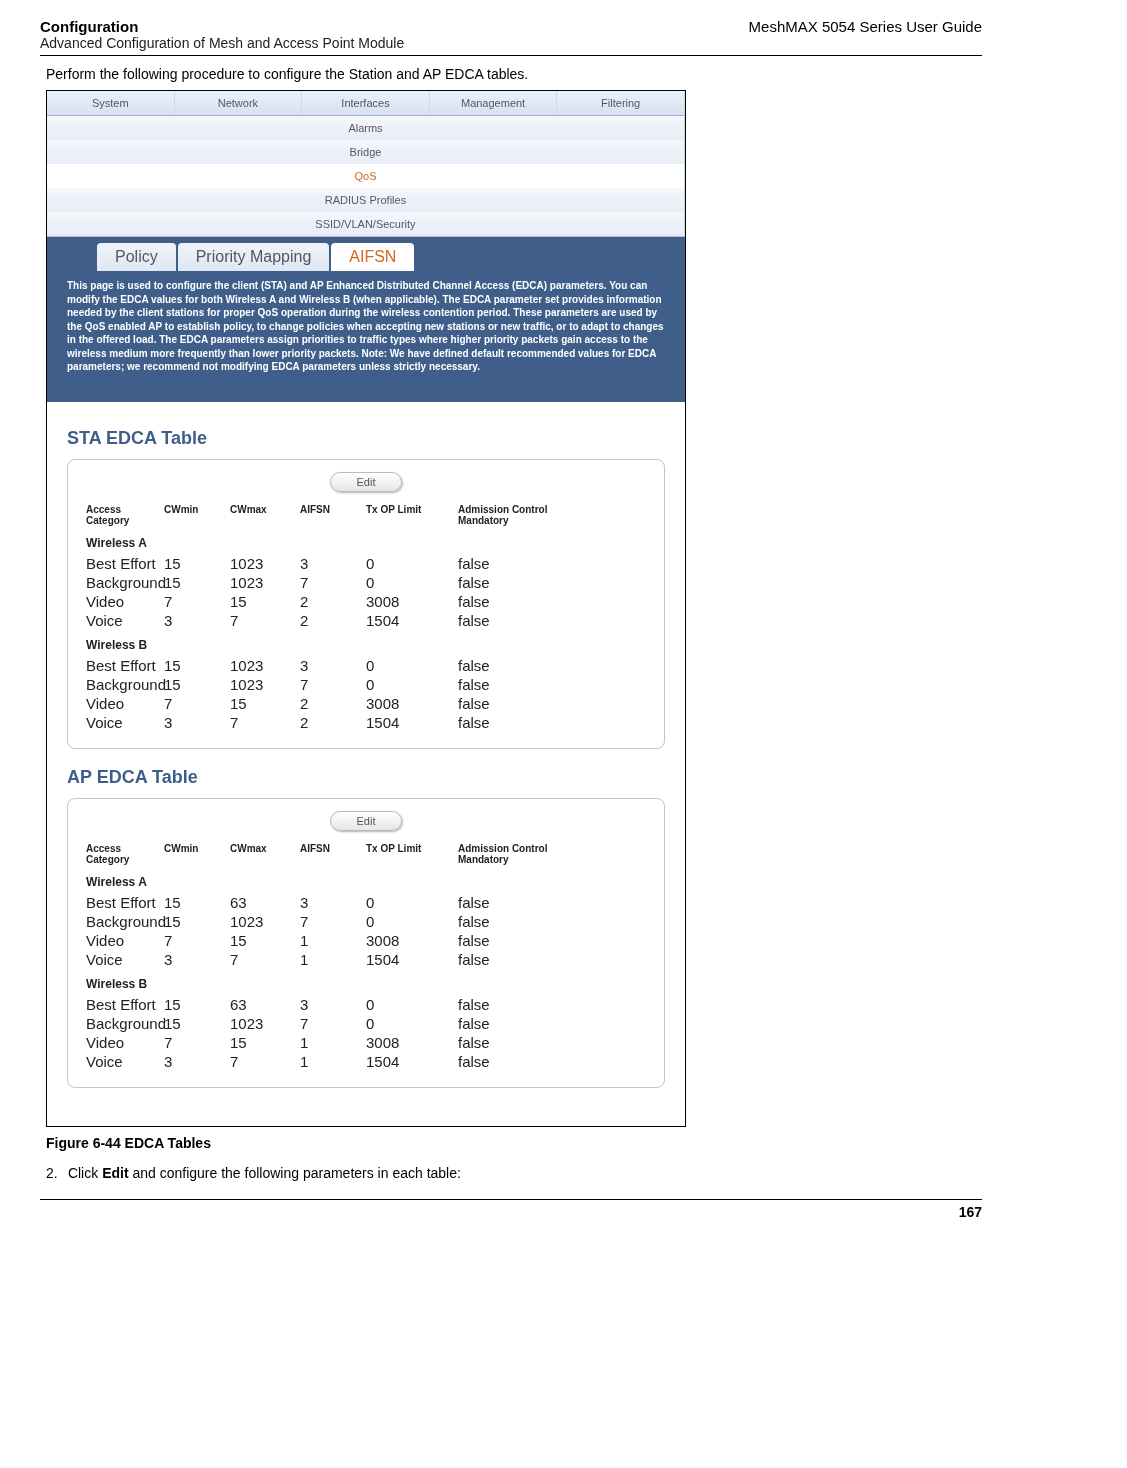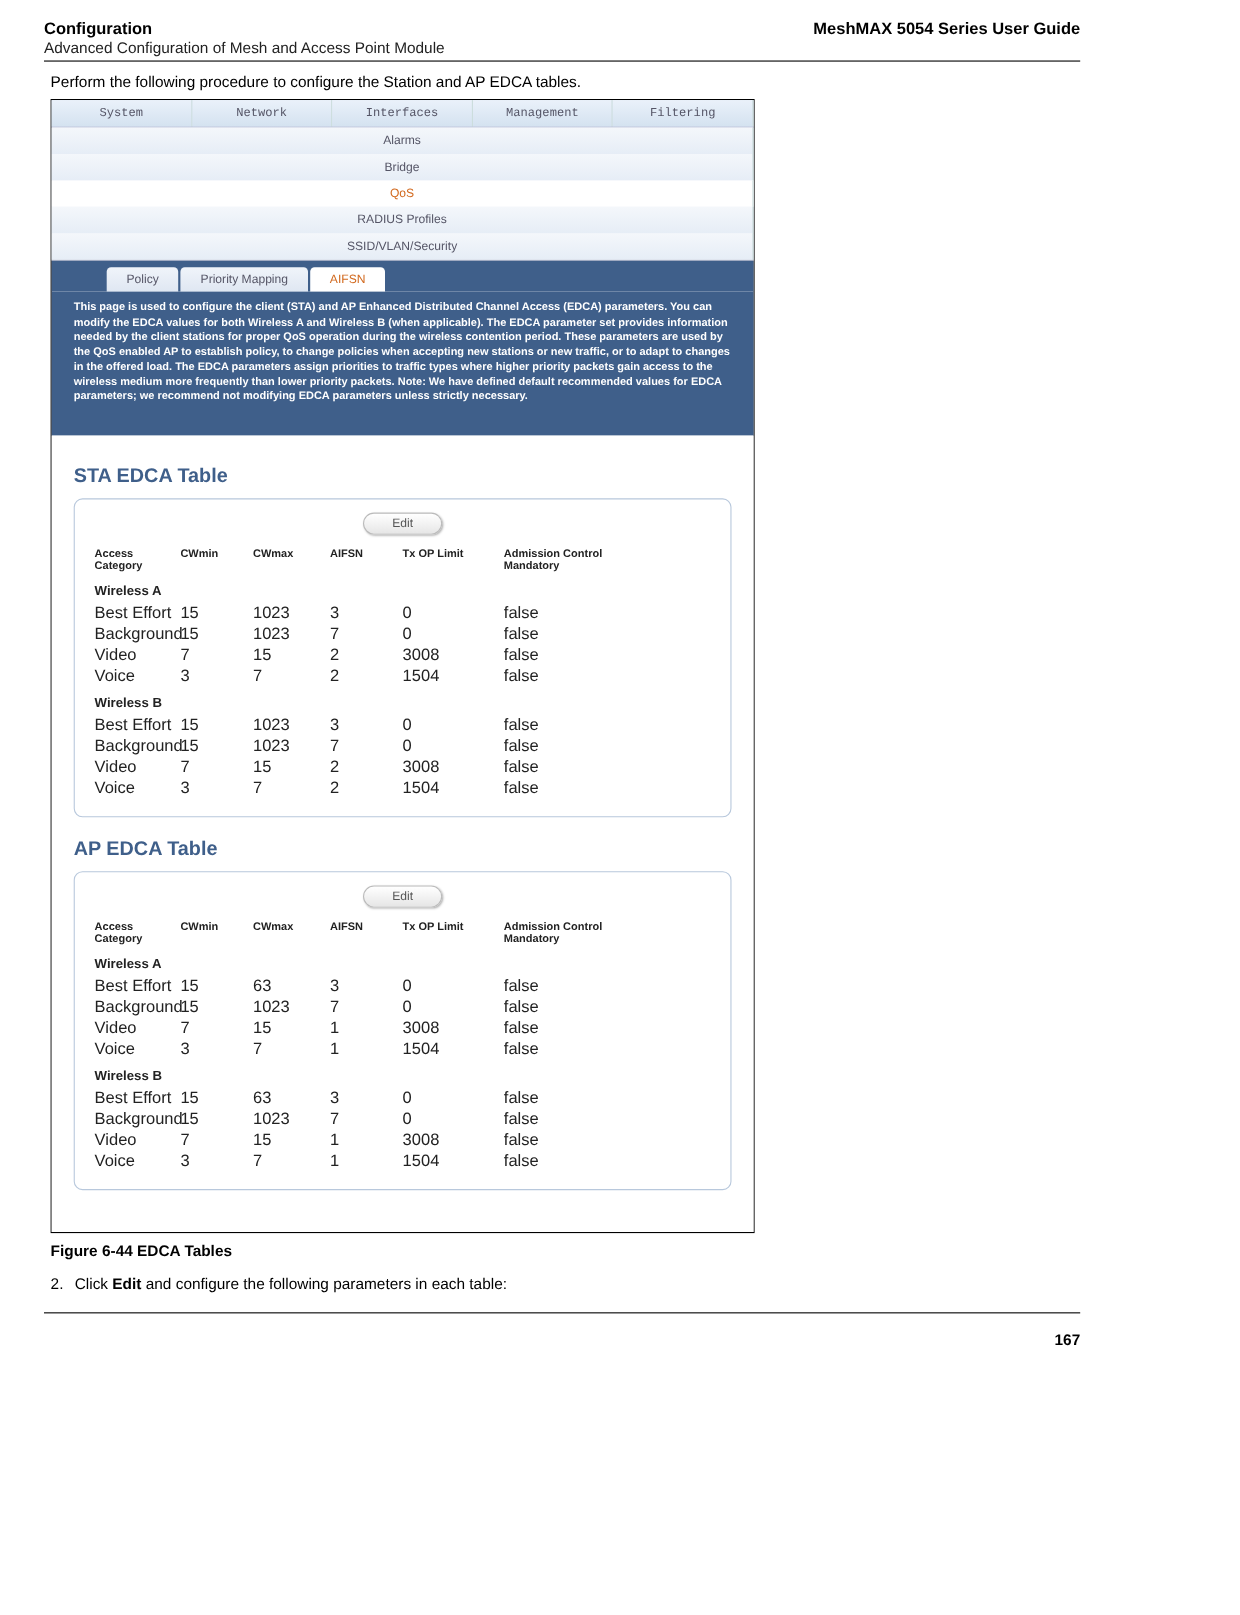--- a/index.html
+++ b/index.html
@@ -1,36 +1,36 @@
 <!DOCTYPE html>
 <html><head>
   <meta charset="utf-8">
   <style>
     * { margin: 0; padding: 0; box-sizing: border-box; }
     body { font-family: Arial, Helvetica, sans-serif; font-size: 13px; color: #000; background: #fff; }
     .page { width: 1022px; padding: 18px 40px 20px 40px; }
     .pg-header { display: flex; justify-content: space-between; margin-bottom: 2px; }
     .pg-header-left-main { font-weight: bold; font-size: 15px; }
     .pg-header-left-sub { font-size: 14px; color: #222; }
-    .pg-header-right { font-weight: bold; font-size: 15px; }
+    .pg-header-right { font-weight: normal; font-size: 15px; }
     .hr-top { border: none; border-top: 1px solid #000; margin-top: 4px; margin-bottom: 10px; }
     .body-text { font-size: 14px; margin: 0 0 8px 6px; }
     .step-list { margin: 0 0 12px 6px; font-size: 14px; }
     .step-item { margin-bottom: 6px; }
     .step-num { display: inline-block; width: 18px; }
     .bold { font-weight: bold; }
     .screenshot-frame { border: 1px solid #000; width: 640px; margin-left: 6px; background: #fff; }
     .tabs-row1 { display: flex; background: #d8e4ee; border-bottom: 1px solid #aac; }
     .tabs-row2 { display: flex; background: #e8eef6; border-bottom: 1px solid #bbc; flex-direction: column; }
-    .tab1 { flex: 1; text-align: center; padding: 6px 0; font-size: 11px; color: #556; border-right: 1px solid #cdd; background: linear-gradient(#eaf1fa,#d4e2f0); font-family: Liberation Mono, monospace; }
+    .tab1 { flex: 1; text-align: center; padding: 6px 0; font-size: 11px; color: #556; border-right: 1px solid #cdd; background: linear-gradient(#eaf1fa,#d4e2f0); }
     .tab2 { flex: 1; text-align: center; padding: 6px 0; font-size: 11px; color: #556; border-right: 1px solid #cdd; background: linear-gradient(#f4f7fb,#e6edf6); }
     .tab-active-top { color: #d2691e; background: #fff; }
     .subtabs-bar { background: #3f5f8a; padding: 6px 0 0 50px; }
     .subtabs { display: flex; }
-    .subtab { padding: 5px 18px; font-size: 11px; color: #556; background: linear-gradient(#f0f4fa,#dfe7f2); border-radius: 4px 4px 0 0; margin-right: 2px; }
+    .subtab { padding: 5px 18px; font-size: 16px; color: #556; background: linear-gradient(#f0f4fa,#dfe7f2); border-radius: 4px 4px 0 0; margin-right: 2px; }
     .subtab-active { color: #d2691e; background: #fff; font-weight: normal; }
     .desc-panel { background: #3f5f8a; color: #fff; font-size: 10px; font-weight: bold; padding: 8px 20px 28px 20px; line-height: 1.35; }
     .content-area { background: #fff; padding: 14px 20px 20px 20px; }
     .table-title { color: #3f5f8a; font-weight: bold; font-size: 18px; margin: 12px 0 10px 0; }
     .table-box { border: 1px solid #b8c8dc; border-radius: 8px; padding: 12px 18px 16px 18px; margin-bottom: 18px; }
     .edit-row { text-align: center; margin-bottom: 10px; }
     .edit-btn { display: inline-block; padding: 3px 26px; font-size: 11px; color: #555; background: linear-gradient(#fff,#e6e6e6); border: 1px solid #bbb; border-radius: 12px; box-shadow: 1px 1px 2px rgba(0,0,0,0.3); }
     .col-headers { display: flex; font-size: 10px; font-weight: bold; color: #222; margin-bottom: 2px; }
     .col-headers div { padding: 2px 0; }
     .c-acc { width: 78px; }
@@ -39,21 +39,21 @@
     .c-aifsn { width: 66px; }
     .c-txop { width: 92px; }
     .c-adm { width: 130px; }
     .wl-section { margin-top: 6px; }
     .wl-name { font-weight: bold; font-size: 12px; color: #222; margin: 8px 0 4px 0; }
     .data-row { display: flex; font-size: 15px; color: #222; }
     .data-row div { padding: 1px 0; }
     .figure-caption { font-size: 14px; font-weight: bold; margin: 8px 0 14px 6px; }
     .footer-area { margin-top: 18px; }
     .hr-bottom { border: none; border-top: 1px solid #000; }
-    .page-num { text-align: right; font-weight: bold; font-size: 14px; margin-top: 16px; }
+    .page-num { text-align: right; font-weight: bold; font-size: 14px; margin-top: 4px; }
   </style>
 </head>
 <body>
 
 <div class="page">
 
   <div class="pg-header">
     <div>
       <div class="pg-header-left-main">Configuration</div>
       <div class="pg-header-left-sub">Advanced Configuration of Mesh and Access Point Module</div>

